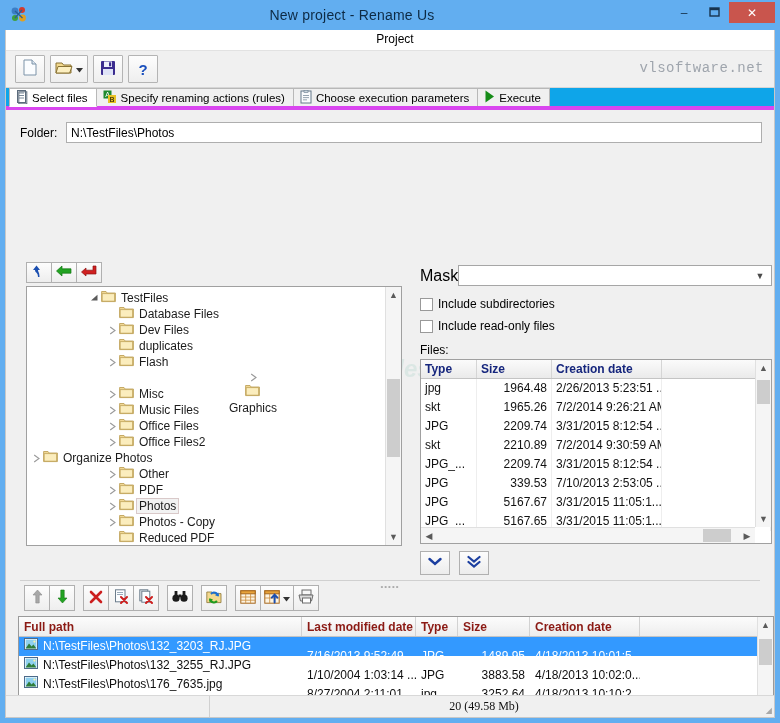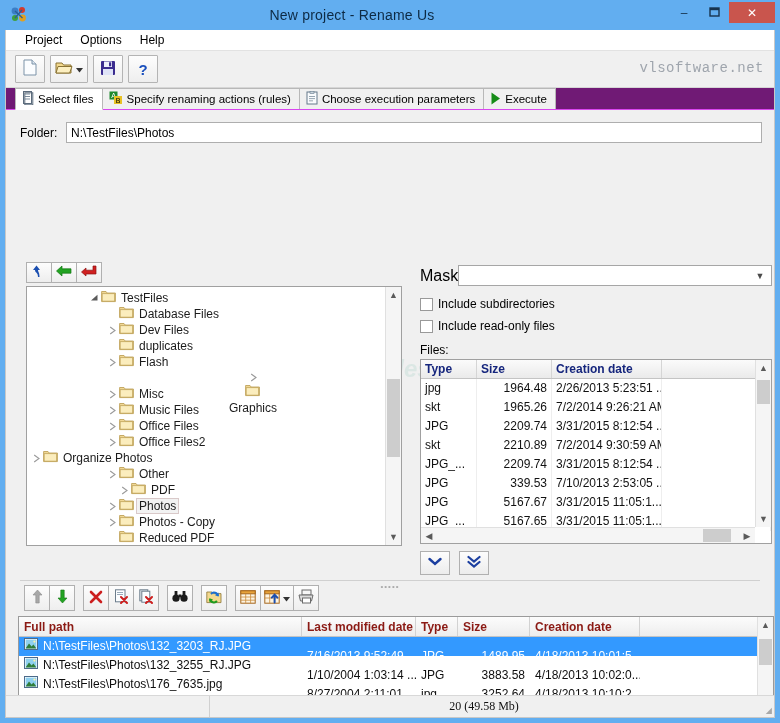--- a/index.html
+++ b/index.html
@@ -62,20 +62,21 @@
     overflow: hidden;
   }
 
   
   #menubar {
     height: 21px;
     background: #ffffff;
     display: flex; align-items: center;
     padding-left: 10px;
     border-bottom: 1px solid #e2e2e2;
+    flex-direction: column;
   }
   .menu-item {
     padding: 2px 9px;
     font-size: 12px;
     color: #000;
     cursor: default;
   }
 
   
   #toolbar {
@@ -100,24 +101,24 @@
     position: absolute; right: 10px; top: 9px;
     font-family: "Liberation Mono", monospace;
     font-size: 14px;
     color: #9fa5ad;
     letter-spacing: .5px;
   }
 
   
   #tabs {
     height: 22px;
-    background: #701a75;
+    background: #0ea5e9;
     display: flex; align-items: stretch;
-    padding-left: 9px;
-    border-bottom: 1px solid #d946ef;
+    padding-left: 3px;
+    border-bottom: 4px solid #d946ef;
   }
   .tab {
     display: flex; align-items: center; gap: 4px;
     padding: 0 8px 0 6px;
     font-size: 11.5px;
     color: #000;
     background: #f0f0f0;
     border: 1px solid #b8b8b8;
     border-bottom: none;
     margin-right: -1px;
@@ -679,21 +680,21 @@
                 <svg width="9" height="9" viewBox="0 0 9 9">
                   <path d="M2.2 1 L7 4.5 L2.2 8" fill="none" stroke="#9a9a9a" stroke-width="1.1"></path>
                 </svg>
               </span>
               <span class="fico"><svg width="15" height="13" viewBox="0 0 15 13">
                   <path d="M0.6 1.5 H5 L6.2 3 H14.4 V11.6 H0.6 Z" fill="#f0d795" stroke="#b99b4e" stroke-width="0.8"></path>
                   <path d="M1.2 3.6 H13.6 V11.2 H1.2 Z" fill="#fbedbd" stroke="#b99b4e" stroke-width="0.7"></path>
                 </svg></span>
               <span class="tlbl">Other</span>
             </div>
-            <div class="tnode" style="padding-left: 78px; margin-left: 12px;">
+            <div class="tnode" style="padding-left: 78px;">
               <span class="exp">
                 <svg width="9" height="9" viewBox="0 0 9 9">
                   <path d="M2.2 1 L7 4.5 L2.2 8" fill="none" stroke="#9a9a9a" stroke-width="1.1"></path>
                 </svg>
               </span>
               <span class="fico"><svg width="15" height="13" viewBox="0 0 15 13">
                   <path d="M0.6 1.5 H5 L6.2 3 H14.4 V11.6 H0.6 Z" fill="#f0d795" stroke="#b99b4e" stroke-width="0.8"></path>
                   <path d="M1.2 3.6 H13.6 V11.2 H1.2 Z" fill="#fbedbd" stroke="#b99b4e" stroke-width="0.7"></path>
                 </svg></span>
               <span class="tlbl">PDF</span>

